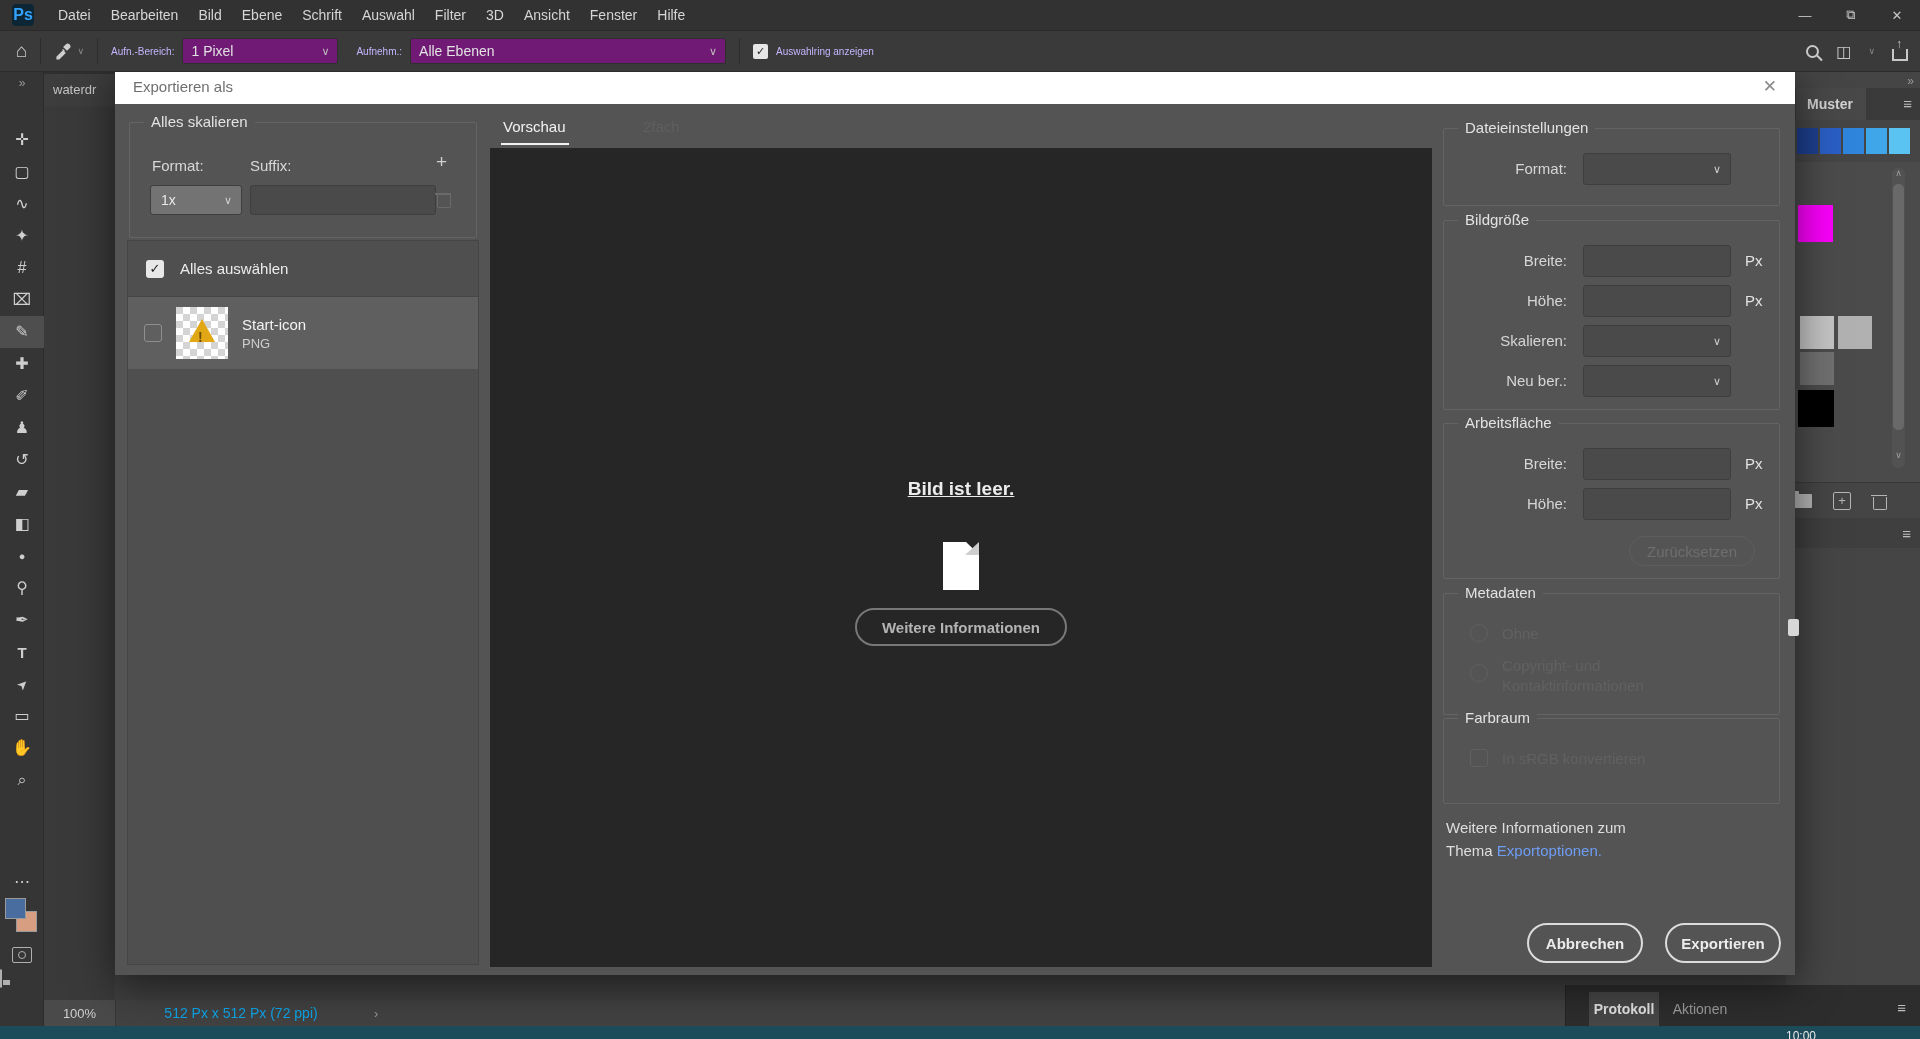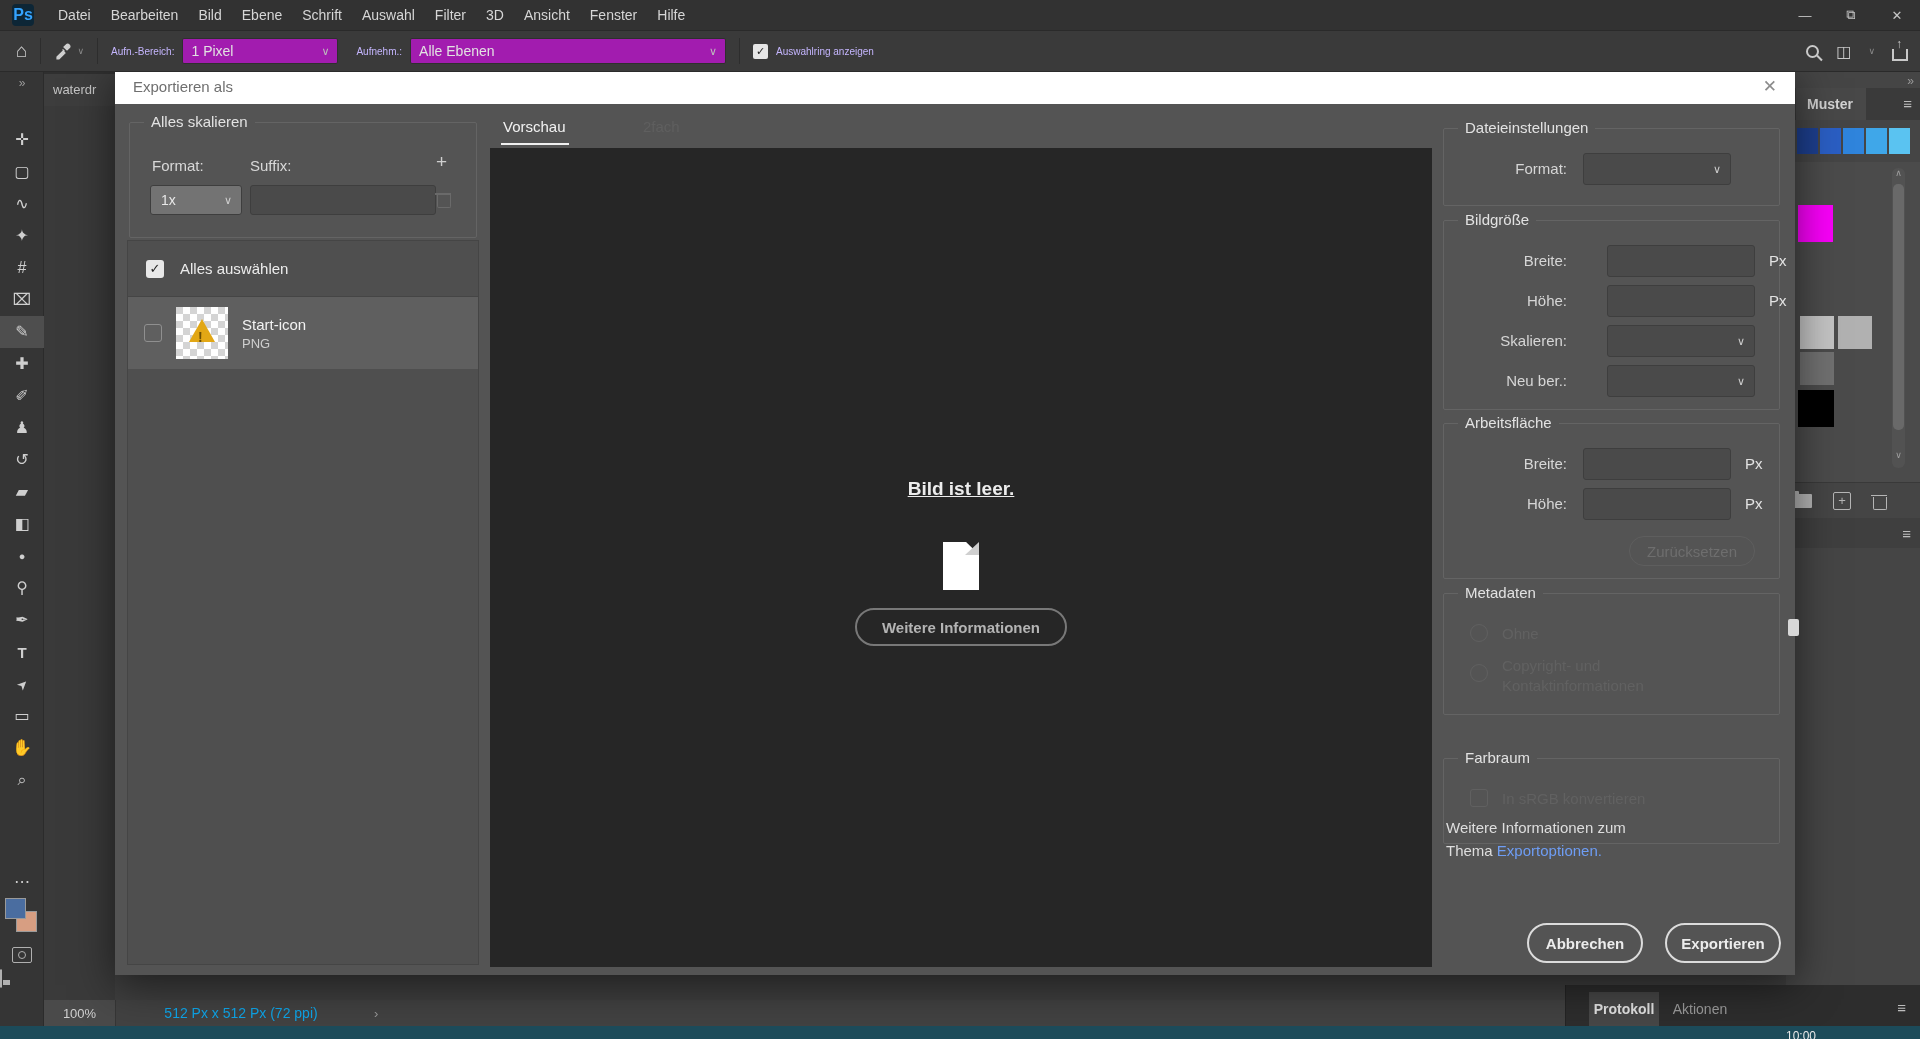--- a/index.html
+++ b/index.html
@@ -13,21 +13,21 @@
   .menu-item { color:#d6d6d6; font-size:14px; padding:0 10px; line-height:30px; white-space:nowrap; }
   .win-controls { margin-left:auto; display:flex; }
   .win-btn { width:46px; height:30px; display:flex; align-items:center; justify-content:center; color:#c6c6c6; font-size:13px; }
 
   
   .optionsbar { position:absolute; left:0; top:30px; width:1920px; height:42px; background:#3a3a3a; border-top:1px solid #2a2a2a; border-bottom:1px solid #2a2a2a; display:flex; align-items:center; z-index:19; }
   .ob-home { margin-left:16px; color:#c9c9c9; font-size:19px; }
   .ob-sep { width:1px; height:26px; background:#2d2d2d; margin:0 13px; }
   .ob-tool { display:flex; align-items:center; color:#d6d6d6; gap:5px; }
   .ob-label { color:#c4b5fd; font-size:10px; white-space:nowrap; }
-  .ob-select { height:26px; background:#a21caf; border:1px solid #2f2f2f; border-radius:2px; display:flex; align-items:center; padding:0 8px; margin-left:8px; color:#e2e2e2; font-size:14px; position:relative; }
+  .ob-select { height:26px; background:#701a75; border:1px solid #2f2f2f; border-radius:2px; display:flex; align-items:center; padding:0 8px; margin-left:8px; color:#e2e2e2; font-size:14px; position:relative; }
   .ob-select .chev { position:absolute; right:8px; color:#bdbdbd; font-size:11px; }
   .ob-select.w1 { width:156px; }
   .ob-select.w2 { width:316px; }
   .cb { width:15px; height:15px; background:#e6e6e6; border-radius:2px; color:#1d1d1d; font-size:11px; font-weight:bold; display:flex; align-items:center; justify-content:center; }
   .ob-right { margin-left:auto; display:flex; align-items:center; gap:17px; margin-right:12px; }
   .mag { position:relative; width:13px; height:13px; border:2px solid #c9c9c9; border-radius:50%; display:inline-block; }
   .mag::after { content:""; position:absolute; width:7px; height:2px; background:#c9c9c9; transform:rotate(45deg); right:-6px; bottom:-3px; }
   .ws-icon { color:#c9c9c9; font-size:16px; }
   .mini-chev { color:#8a8a8a; font-size:9px; }
   .share-icon { position:relative; width:16px; height:12px; border:2px solid #c9c9c9; border-top:none; display:inline-block; margin-top:8px; }
@@ -92,24 +92,24 @@
   .tab-2fach { position:absolute; left:528px; top:50px; color:#5f5f5f; font-size:15px; }
 
   .preview { position:absolute; left:375px; top:80px; width:942px; height:819px; background:#262626; }
   .empty-title { position:absolute; left:0; top:330px; width:100%; text-align:center; color:#ececec; font-size:19px; font-weight:bold;text-decoration:underline; }
   .doc-icon { position:absolute; left:453px; top:394px; width:36px; height:48px; background:#ffffff; clip-path:polygon(0 0,64% 0,100% 26%,100% 100%,0 100%); }
   .doc-fold { position:absolute; left:475px; top:394px; width:0; height:0; border-left:14px solid transparent; border-bottom:13px solid #cfcfcf; }
   .info-btn { position:absolute; left:365px; top:460px; width:212px; height:38px; border:2px solid #787878; border-radius:19px; color:#b4b4b4; font-size:15px; font-weight:bold; display:flex; align-items:center; justify-content:center; background:transparent; }
 
   .fs-right { left:1328px; width:337px; }
   .fs-file { top:60px; height:78px; }
-  .fs-imgsize { top:152px; height:190px;padding-left:24px; }
+  .fs-imgsize { top:152px; height:190px; }
   .fs-canvas { top:355px; height:156px; }
   .fs-meta { top:525px; height:122px; }
-  .fs-color { top:690px; height:86px; }
+  .fs-color { top:650px; height:86px; }
   .frow { position:relative; height:32px; margin-top:8px; }
   .frow.first { margin-top:24px; }
   .flabel { position:absolute; right:212px; top:7px; color:#d6d6d6; font-size:15px; white-space:nowrap; }
   .fctrl { position:absolute; left:139px; top:0; width:148px; height:32px; background:#4a4a4a; border:1px solid #3e3e3e; border-radius:3px; }
   .fctrl .chev { position:absolute; right:9px; top:9px; color:#cfcfcf; font-size:11px; }
   .funit { position:absolute; left:301px; top:7px; color:#e3e3e3; font-size:15px; }
   .reset-btn { position:absolute; right:24px; top:112px; width:126px; height:30px; border:1px solid #5e5e5e; border-radius:15px; color:#6e6e6e; font-size:15px; display:flex; align-items:center; justify-content:center; background:transparent; }
   .mrow { position:absolute; left:26px; display:flex; gap:14px; align-items:flex-start; }
   .radio { width:18px; height:18px; border:1px solid #606060; border-radius:50%; flex:none; }
   .dim-lab { color:#616161; font-size:15px; line-height:20px; }

